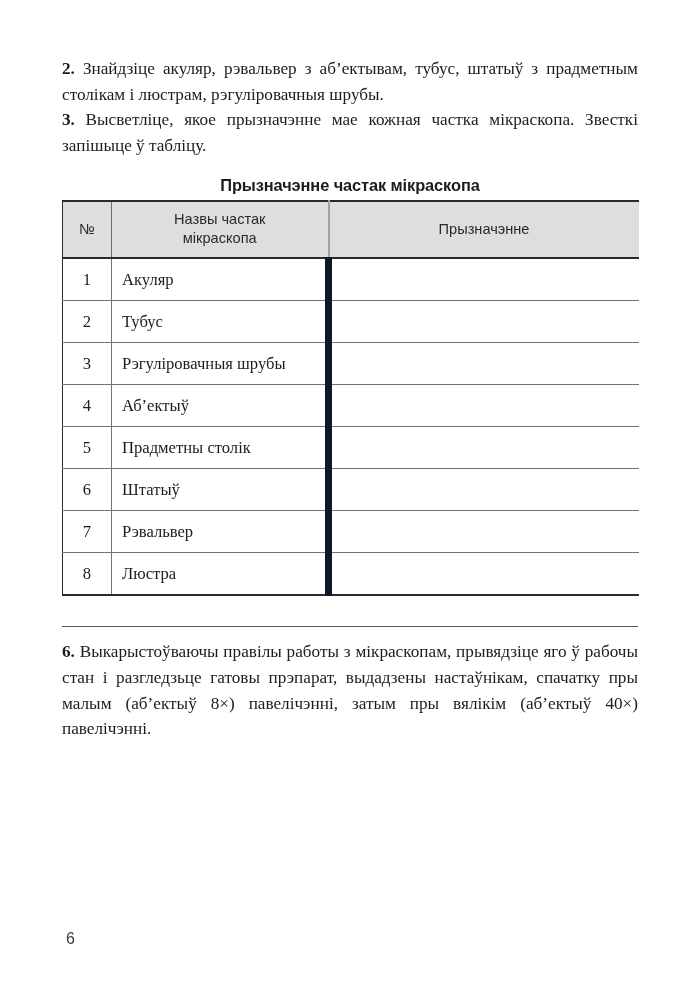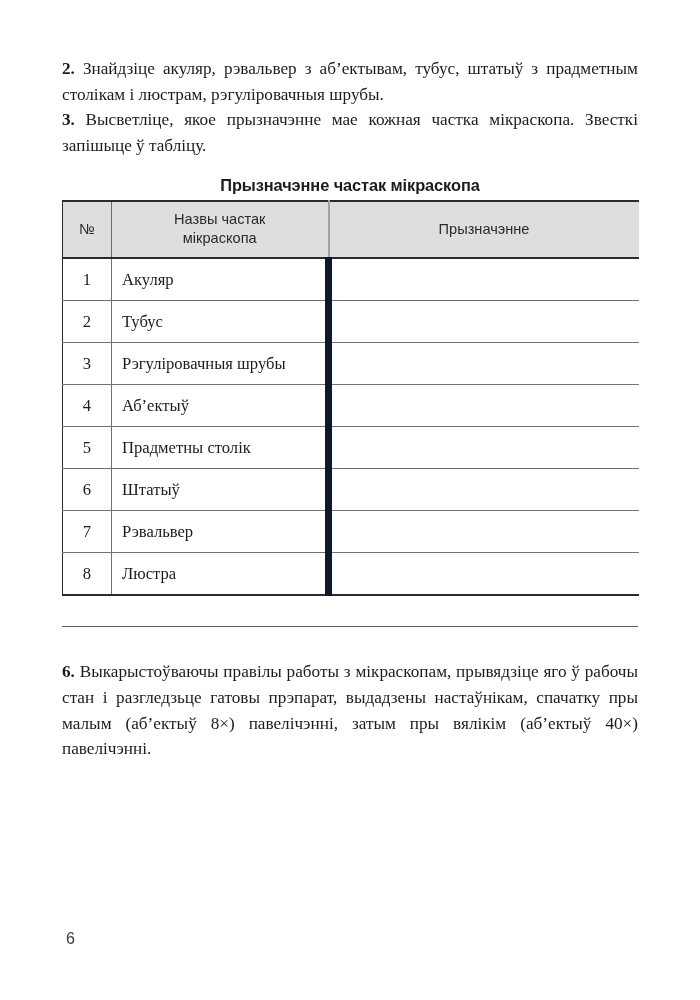--- a/index.html
+++ b/index.html
@@ -41,21 +41,21 @@
     font-weight: bold;
   }
   .para.tight {
     margin-top: 0;
   }
   .para-2 { margin-bottom: 0; }
   .para-3 { margin-bottom: 4px; }
   .para-4 { margin-top: 21px; }
   .para-4b { margin-top: 13px; text-align: left; }
   .para-5 { margin-top: 21px; }
-  .para-6 { margin-top: 32px; }
+  .para-6 { margin-top: 12px; }
 
   .blank {
     display: inline-block;
     width: 72px;
     border-bottom: 1.6px solid #1c1c1c;
     height: 0.82em;
     margin: 0 1px -1px 4px;
     vertical-align: baseline;
   }
 

